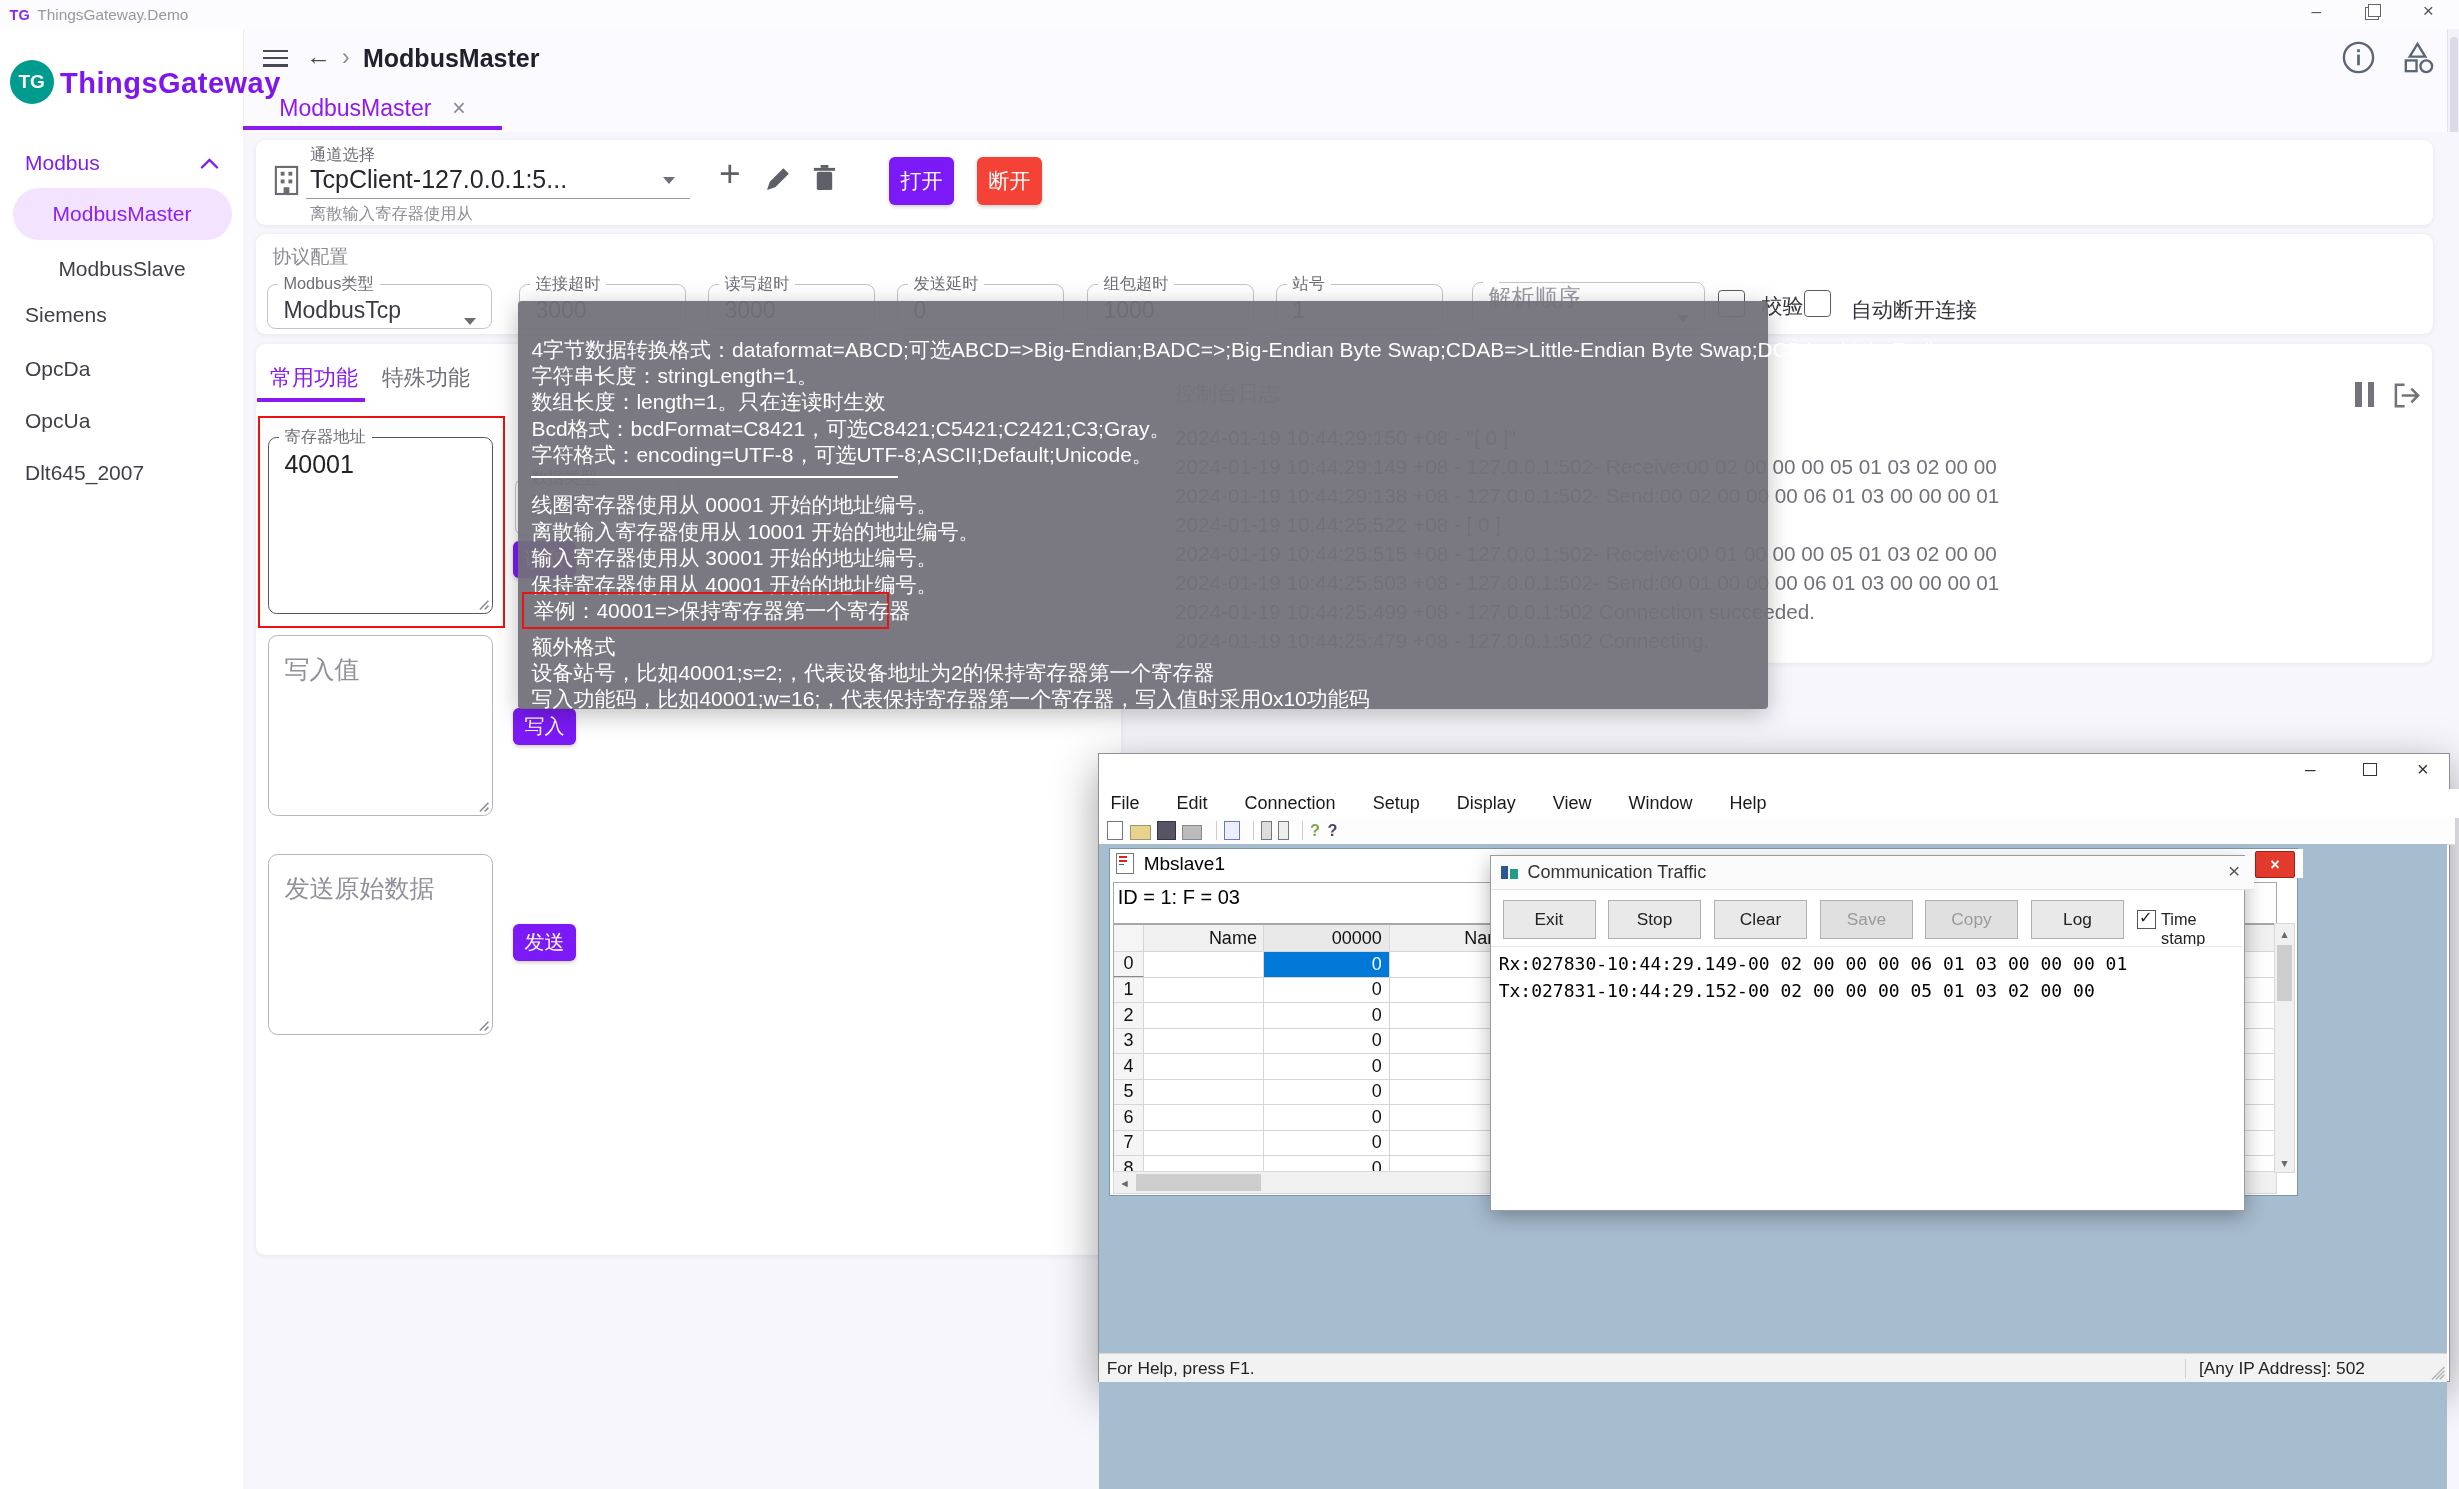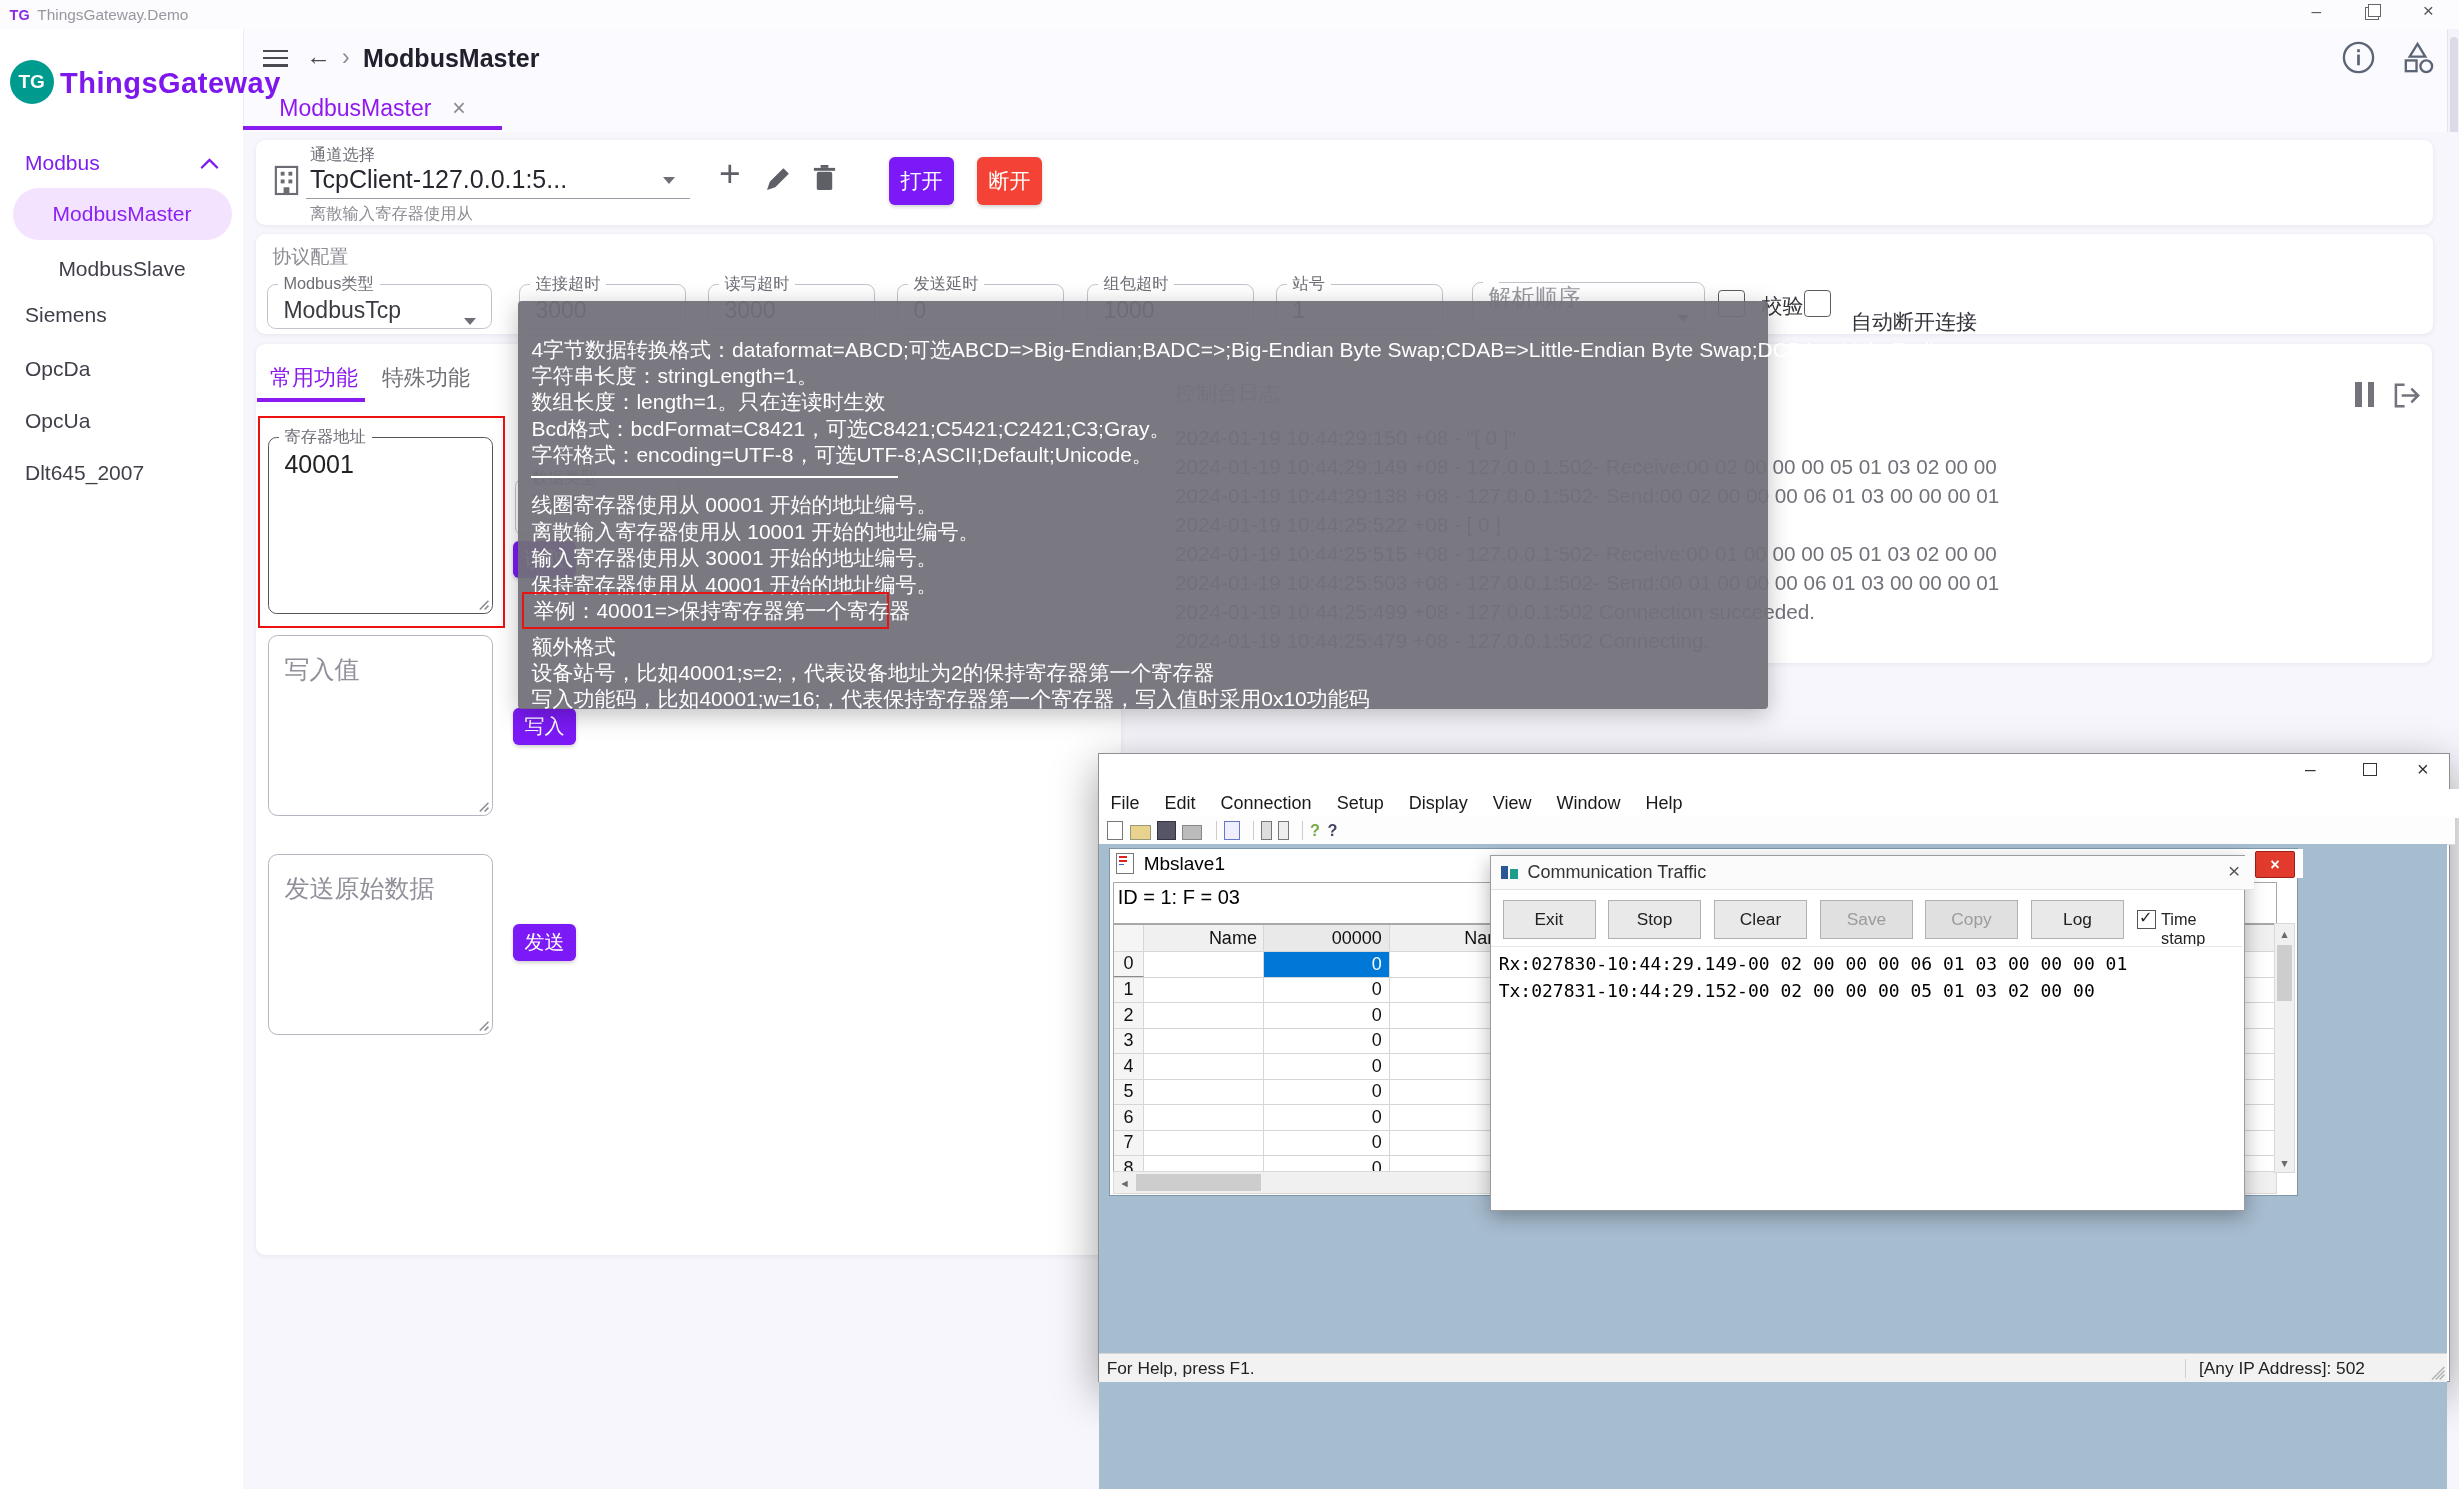--- a/index.html
+++ b/index.html
@@ -200,21 +200,21 @@
   <div class="val">1</div>
 </fieldset>
 <fieldset class="of" style="left:1472px;top:273px;width:231px;height:54px;">
   <legend>&nbsp;</legend>
   <div class="val" style="color:#9b9ba3;margin-top:-11.5px;">解析顺序</div>
   <div class="caret" style="position:absolute;right:15.4px;top:23px;"></div>
 </fieldset>
 <div class="abs chk" style="left:1718px;top:290px;"></div>
 <div class="abs chk-label" style="left:1752px;top:292px;">校验</div>
 <div class="abs chk" style="left:1804px;top:290px;"></div>
-<div class="abs chk-label" style="left:1839px;top:308px;margin-left:12px;">自动断开连接</div>
+<div class="abs chk-label" style="left:1839px;top:296px;margin-left:12px;">自动断开连接</div>
 
 <div class="abs card" style="left:256px;top:344px;width:865px;height:911px;"></div>
 
 <div class="abs" style="left:270px;top:363px;font-size:22px;color:#8A1AF0;">常用功能</div>
 <div class="abs" style="left:382px;top:363px;font-size:22px;color:#6f6f78;">特殊功能</div>
 <div class="abs tab-underline" style="left:257px;top:398px;width:108px;"></div>
 
 <div class="abs red-annotation" style="left:258px;top:416px;width:243px;height:208px;"></div>
 <fieldset class="of" style="left:268px;top:426px;width:223px;height:186px;border-color:#55555e;border-width:1.7px;background:#fff;">
   <legend>寄存器地址</legend>
@@ -286,21 +286,21 @@
   <div class="tt-line" style="top:358px;">设备站号，比如40001;s=2;，代表设备地址为2的保持寄存器第一个寄存器</div>
   <div class="tt-line" style="top:384px;">写入功能码，比如40001;w=16;，代表保持寄存器第一个寄存器，写入值时采用0x10功能码</div>
 </div>
 
 <div class="abs mswin">
 
   <div class="abs" style="left:1206px;top:3.8px;font-size:19px;color:#333;">–</div>
   <div class="abs maxbox" style="left:1264px;top:8.6px;border-color:#333;"></div>
   <div class="abs" style="left:1318px;top:3.8px;font-size:20px;color:#333;">×</div>
 
-  <div class="abs flex" style="left:0;top:35px;width:1348px;height:29px;background:#fff;padding-left:11.5px;">
+  <div class="abs flex" style="left:0;top:35px;width:1348px;height:29px;background:#fff;padding-left:11.5px;gap:12px;">
     <span class="ms-menu">File</span>
     <span class="ms-menu">Edit</span>
     <span class="ms-menu">Connection</span>
     <span class="ms-menu">Setup</span>
     <span class="ms-menu">Display</span>
     <span class="ms-menu">View</span>
     <span class="ms-menu">Window</span>
     <span class="ms-menu">Help</span>
   </div>
 

